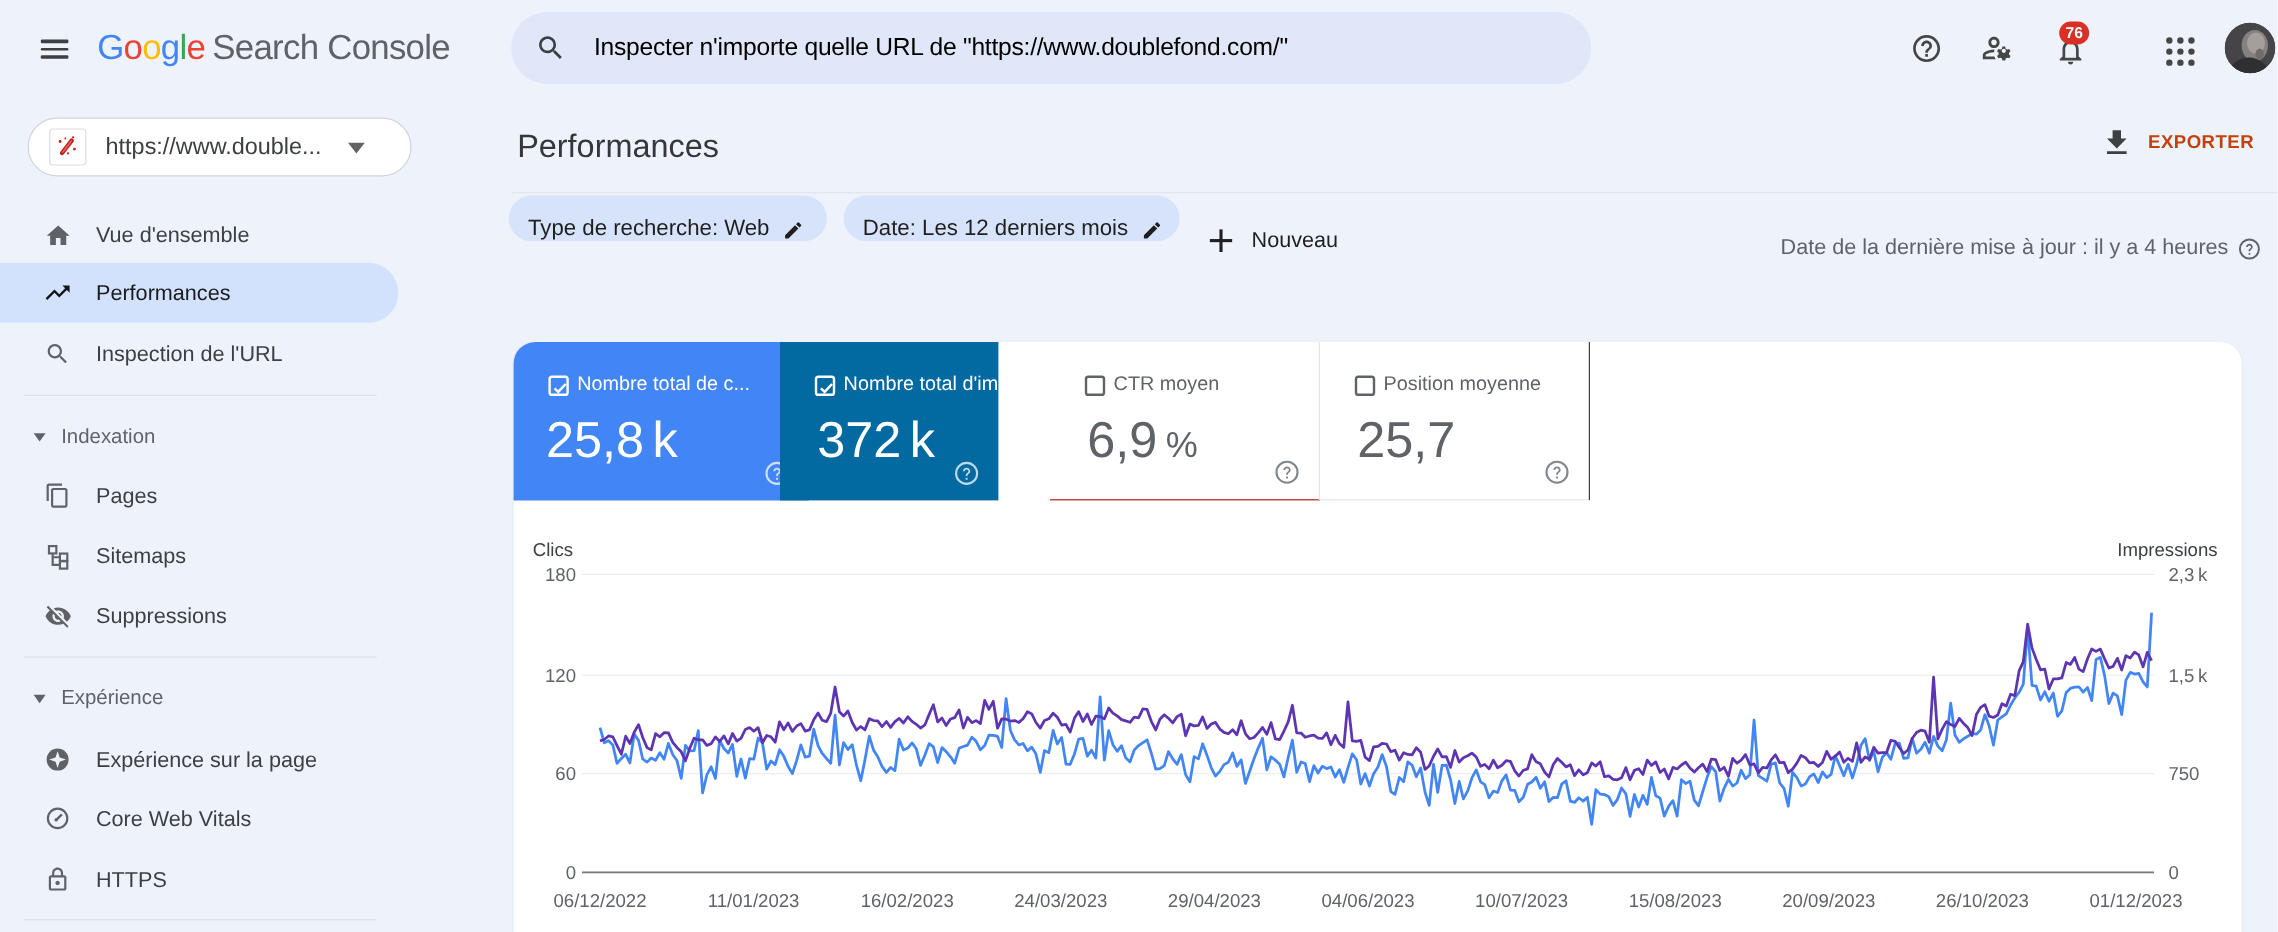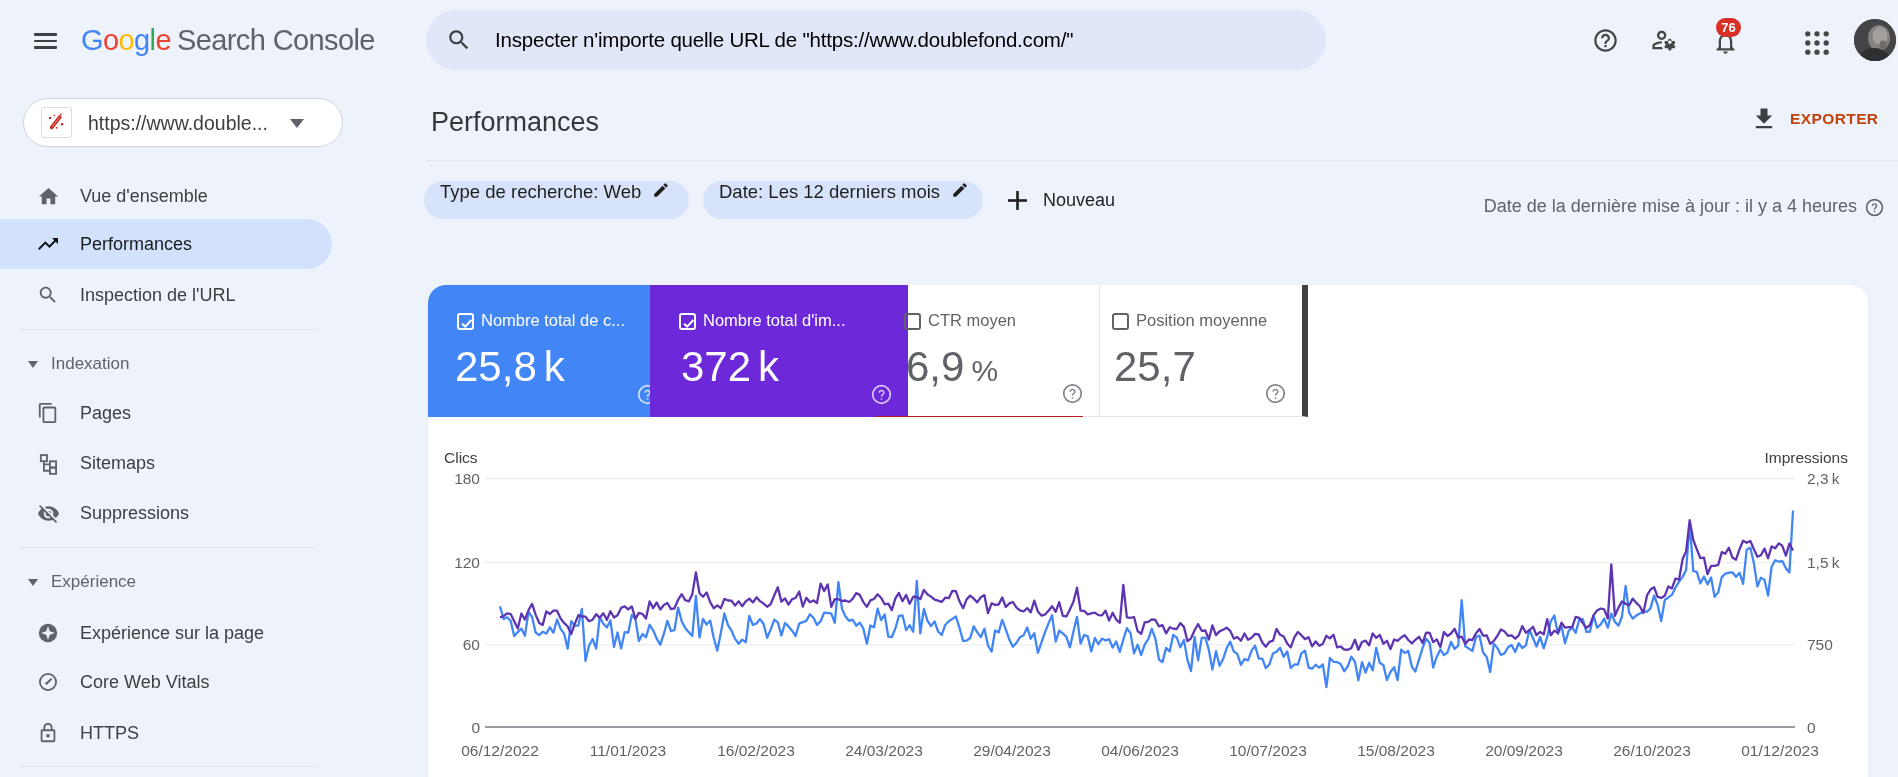--- a/index.html
+++ b/index.html
@@ -25,21 +25,21 @@
 .nav-sel .nt{color:#191b1e;font-weight:500}
 .sect{left:0;width:332px;height:38px;display:flex;align-items:center}
 .sect .tri{width:0;height:0;border-left:5.5px solid transparent;border-right:5.5px solid transparent;border-top:7px solid #5f6368;margin-left:28px}
 .sect .st{margin-left:13px;font-size:17px;color:#5f6368}
 .sdiv{left:20px;width:294px;height:1px;background:#dde1e8}
 
 .h1{left:431px;top:107px;font-size:27px;font-weight:500;color:#35383b;letter-spacing:0px}
 .exporter{left:1750px;top:105px;display:flex;align-items:center}
 .exporter .et{margin-left:12px;font-size:15.5px;font-weight:700;color:#c2410c;letter-spacing:0.4px}
 .hdiv{left:426px;top:160px;width:1472px;height:1px;background:#e2e5ec}
-.chip{top:181px;height:38px;border-radius:19px;background:#d7e3fa;display:flex;align-items:flex-start;padding:0 19px 0 16px}
+.chip{top:163px;height:38px;border-radius:19px;background:#d7e3fa;display:flex;align-items:flex-end;padding:0 19px 0 16px}
 .chip .ct{font-size:18.5px;color:#1f1f1f;white-space:nowrap}
 .chip .pe{margin-left:11px}
 .newbtn{left:1008px;top:181px;height:38px;display:flex;align-items:center}
 .newbtn .nt2{margin-left:16px;font-size:18px;color:#1f1f1f}
 .lastdate{top:196px;right:14px;display:flex;align-items:flex-end;font-size:18px;color:#5f6368}
 .lastdate svg{margin-left:8px}
 
 .card{left:428px;top:285px;width:1440px;height:560px;background:#fff;border-radius:18px 18px 0 0;box-shadow:0 1px 2px rgba(60,64,67,.08)}
 .tile{position:absolute;top:0;height:132px}
 .tile .cb{position:absolute;left:29px;top:28px;width:16.5px;height:16.5px;border:2px solid #fff;border-radius:3px}
@@ -259,21 +259,21 @@
       </div>
       <div class="lbl">Nombre total de c...</div>
       <div class="val">25,8<span style="margin-left:7px">k</span></div>
       <div class="qm">
         <svg class="ic" width="21" height="21" viewBox="0 0 24 24" style="opacity:0.75">
           <circle cx="12" cy="12" r="10" fill="none" stroke="#ffffff" stroke-width="2"></circle>
           <path fill="#ffffff" d="M12 6.5c-1.93 0-3.5 1.57-3.5 3.5h1.75c0-.97.78-1.75 1.75-1.75s1.75.78 1.75 1.75c0 1.75-2.62 1.53-2.62 4.38h1.75c0-1.97 2.62-2.19 2.62-4.38 0-1.93-1.57-3.5-3.5-3.5zM11.1 16.2h1.8V18h-1.8z"></path>
         </svg>
       </div>
     </div>
-    <div class="tile" style="left:222px;width:258px;background:#6d28d9">
+    <div class="tile" style="left:222px;width:182px;background:#0369a1">
       <div class="cb">
         <svg class="ic" width="16" height="16" viewBox="0 0 16 16" style="">
           <polyline points="3.1,8.7 6.2,11.6 12.4,5.0" fill="none" stroke="#fff" stroke-width="2.1"></polyline>
         </svg>
       </div>
       <div class="lbl">Nombre total d'im...</div>
       <div class="val" style="left:31px">372<span style="margin-left:7px">k</span></div>
       <div class="qm">
         <svg class="ic" width="21" height="21" viewBox="0 0 24 24" style="opacity:0.75">
           <circle cx="12" cy="12" r="10" fill="none" stroke="#ffffff" stroke-width="2"></circle>
@@ -285,21 +285,21 @@
       <div class="cb" style="border-radius:3px"></div>
       <div class="lbl">CTR moyen</div>
       <div class="val" style="left:31px">6,9<span style="font-size:30px;margin-left:7px">%</span></div>
       <div class="qm">
         <svg class="ic" width="21" height="21" viewBox="0 0 24 24" style="opacity:1">
           <circle cx="12" cy="12" r="10" fill="none" stroke="#80868b" stroke-width="2"></circle>
           <path fill="#80868b" d="M12 6.5c-1.93 0-3.5 1.57-3.5 3.5h1.75c0-.97.78-1.75 1.75-1.75s1.75.78 1.75 1.75c0 1.75-2.62 1.53-2.62 4.38h1.75c0-1.97 2.62-2.19 2.62-4.38 0-1.93-1.57-3.5-3.5-3.5zM11.1 16.2h1.8V18h-1.8z"></path>
         </svg>
       </div>
     </div>
-    <div class="tile tile-w" style="left:655px;width:225px;border-right:6px solid #404040;border-bottom:1px solid #e4e6eb">
+    <div class="tile tile-w" style="left:672px;width:225px;border-right:1px solid #404040;border-bottom:1px solid #e4e6eb">
       <div class="cb"></div>
       <div class="lbl">Position moyenne</div>
       <div class="val" style="left:31px">25,7</div>
       <div class="qm">
         <svg class="ic" width="21" height="21" viewBox="0 0 24 24" style="opacity:1">
           <circle cx="12" cy="12" r="10" fill="none" stroke="#80868b" stroke-width="2"></circle>
           <path fill="#80868b" d="M12 6.5c-1.93 0-3.5 1.57-3.5 3.5h1.75c0-.97.78-1.75 1.75-1.75s1.75.78 1.75 1.75c0 1.75-2.62 1.53-2.62 4.38h1.75c0-1.97 2.62-2.19 2.62-4.38 0-1.93-1.57-3.5-3.5-3.5zM11.1 16.2h1.8V18h-1.8z"></path>
         </svg>
       </div>
     </div>

